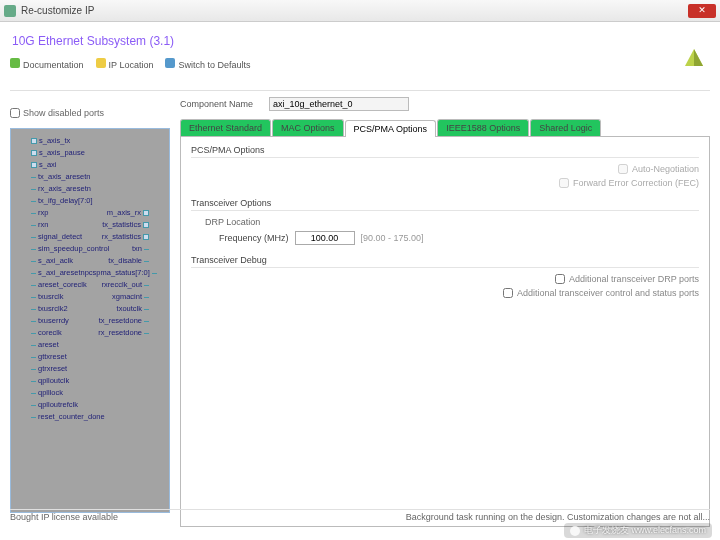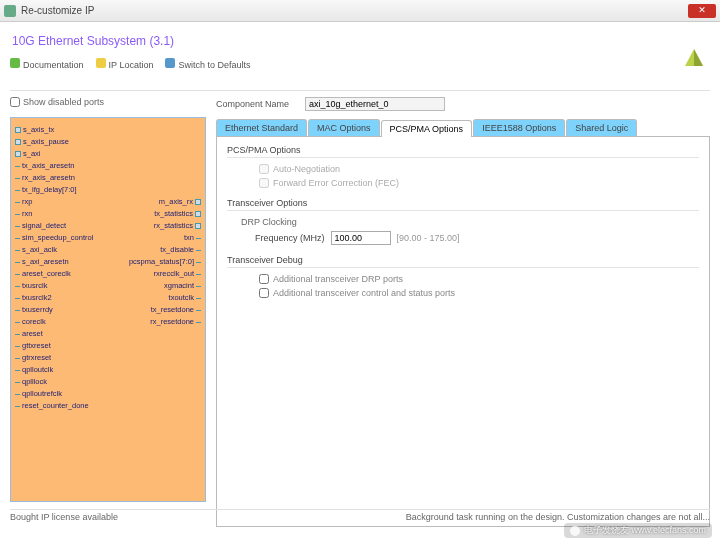--- a/index.html
+++ b/index.html
@@ -9,43 +9,43 @@
 .titlebar .close-btn { width: 28px; height: 14px; background: #c83028; border-radius: 2px; color: #fff; text-align: center; line-height: 13px; font-size: 9px; }
 .titlebar .app-icon { width: 12px; height: 12px; background: #6a8; margin-right: 5px; border-radius: 2px; }
 .content { height: 518px; padding: 6px 10px; font-size: 10px; color: #333; position: relative; }
 .ip-title { font-size: 12px; color: #8b5cf6; margin: 6px 0 10px 2px; font-weight: normal; }
 .toolbar { font-size: 9px; color: #555; display: flex; gap: 12px; align-items: center; padding-bottom: 20px; border-bottom: 1px solid #e0e0e0; }
 .toolbar .ico { width: 10px; height: 10px; display: inline-block; margin-right: 3px; border-radius: 2px; }
 .ico.doc { background: #6b4; }
 .ico.folder { background: #ec4; }
 .ico.sw { background: #59c; }
 .body-row { display: flex; gap: 10px; margin-top: 6px; height: 430px; }
-.left-col { width: 196px; }
+.left-col { width: 160px; margin-top: 11px; }
 .show-ports { font-size: 9px; color: #666; display: flex; align-items: center; gap: 3px; margin-bottom: 10px; }
 .show-ports input { width: 10px; height: 10px; }
-.block-diagram { border: 1px solid #9bd; background: #fdba74; height: 385px; padding: 6px 4px; font-size: 7.5px; color: #227; overflow: hidden; position: relative; }
+.block-diagram { border: 1px solid #9bd; background: #a3a3a3; height: 385px; padding: 6px 20px; font-size: 7.5px; color: #227; overflow: hidden; position: relative; }
 .port-row { display: flex; justify-content: space-between; align-items: center; height: 12px; line-height: 12px; white-space: nowrap; }
 .port-row .pl { display: flex; align-items: center; gap: 2px; }
 .port-row .pr { display: flex; align-items: center; gap: 2px; }
 .pin-in { width: 6px; height: 6px; border: 1px solid #49a; background: #cde; }
 .pin-plain { width: 5px; height: 1px; background: #49a; }
 .right-col { flex: 1; display: flex; flex-direction: column; }
 .comp-name { font-size: 9px; color: #555; margin-bottom: 8px; display: flex; align-items: center; gap: 16px; }
 .comp-name input { border: 1px solid #bbb; font-size: 9px; padding: 1px 3px; width: 140px; height: 14px; background: #f4f4f4; }
 .tabs { display: flex; font-size: 9px; border-bottom: 1px solid #bbb; }
-.tab { padding: 3px 8px; border: 1px solid #bbb; border-bottom: none; background: #7dd3fc; margin-right: 1px; border-radius: 3px 3px 0 0; color: #444; }
+.tab { padding: 3px 8px; border: 1px solid #bbb; border-bottom: none; background: #22c55e; margin-right: 1px; border-radius: 3px 3px 0 0; color: #444; }
 .tab.active { background: #fff; color: #000; position: relative; top: 1px; }
 .tab-body { border: 1px solid #bbb; border-top: none; flex: 1; padding: 8px 10px; font-size: 9px; color: #444; }
 .section-title { font-size: 9px; color: #444; border-bottom: 1px solid #e4e4e4; padding-bottom: 2px; margin-bottom: 6px; }
-.chk { display: flex; align-items: center; gap: 4px; margin: 4px 0 4px 32px; color: #888; font-size: 9px; }
+.chk { display: flex; align-items: center; gap: 4px; margin: 4px 0 4px 32px; color: #888; font-size: 9px; justify-content: flex-end; }
 .chk input { width: 10px; height: 10px; }
 .chk.disabled { color: #aaa; }
 .sub-section { margin-top: 10px; }
 .freq-row { display: flex; align-items: center; gap: 6px; margin: 4px 0 4px 28px; font-size: 9px; }
-.freq-row input { width: 60px; height: 14px; border: 1px solid #aaa; font-size: 9px; padding: 0 3px; }
+.freq-row input { width: 60px; height: 14px; border: 1px solid #aaa; font-size: 9px; padding: 0 3px; text-align: center; }
 .range-hint { color: #999; }
 .logo-tr { position: absolute; right: 14px; top: 24px; width: 24px; height: 24px; }
 .logo-tr svg { width: 24px; height: 24px; }
 .footer { position: absolute; bottom: 18px; left: 10px; right: 10px; font-size: 9px; color: #666; display: flex; justify-content: space-between; border-top: 1px solid #e0e0e0; padding-top: 2px; }
 .watermark { position: absolute; right: 0; top: 0; width: 720px; height: 540px; pointer-events: none; margin-left: 48px; }
 .wm-img { position: absolute; right: 8px; bottom: 2px; font-size: 9px; color: rgba(255,255,255,0.85); text-shadow: 0 0 3px rgba(0,0,0,0.6); background: rgba(0,0,0,0.15); padding: 1px 6px; border-radius: 4px; display:flex; align-items:center; gap:4px;}
 .wm-img .dot{ width:10px;height:10px;border-radius:50%;background:rgba(255,255,255,0.8);}
 </style>
 </head>
 <body>
@@ -303,21 +303,21 @@
           <input type="checkbox" disabled="" style="">
             <span>Auto-Negotiation</span>
         </label>
         <label class="chk disabled">
           <input type="checkbox" disabled="" style="">
             <span>Forward Error Correction (FEC)</span>
         </label>
 
         <div class="sub-section">
           <div class="section-title">Transceiver Options</div>
-          <div style="margin-left:14px;font-size:9px;color:#666;">DRP Clocking</div>
+          <div style="margin-left:14px;font-size:9px;color:#666;">DRP Location</div>
           <div class="freq-row">
             <span>Frequency (MHz)</span>
             <input type="text" value="100.00" style="">
             <span class="range-hint">[90.00 - 175.00]</span>
           </div>
         </div>
 
         <div class="sub-section">
           <div class="section-title">Transceiver Debug</div>
           <label class="chk">

